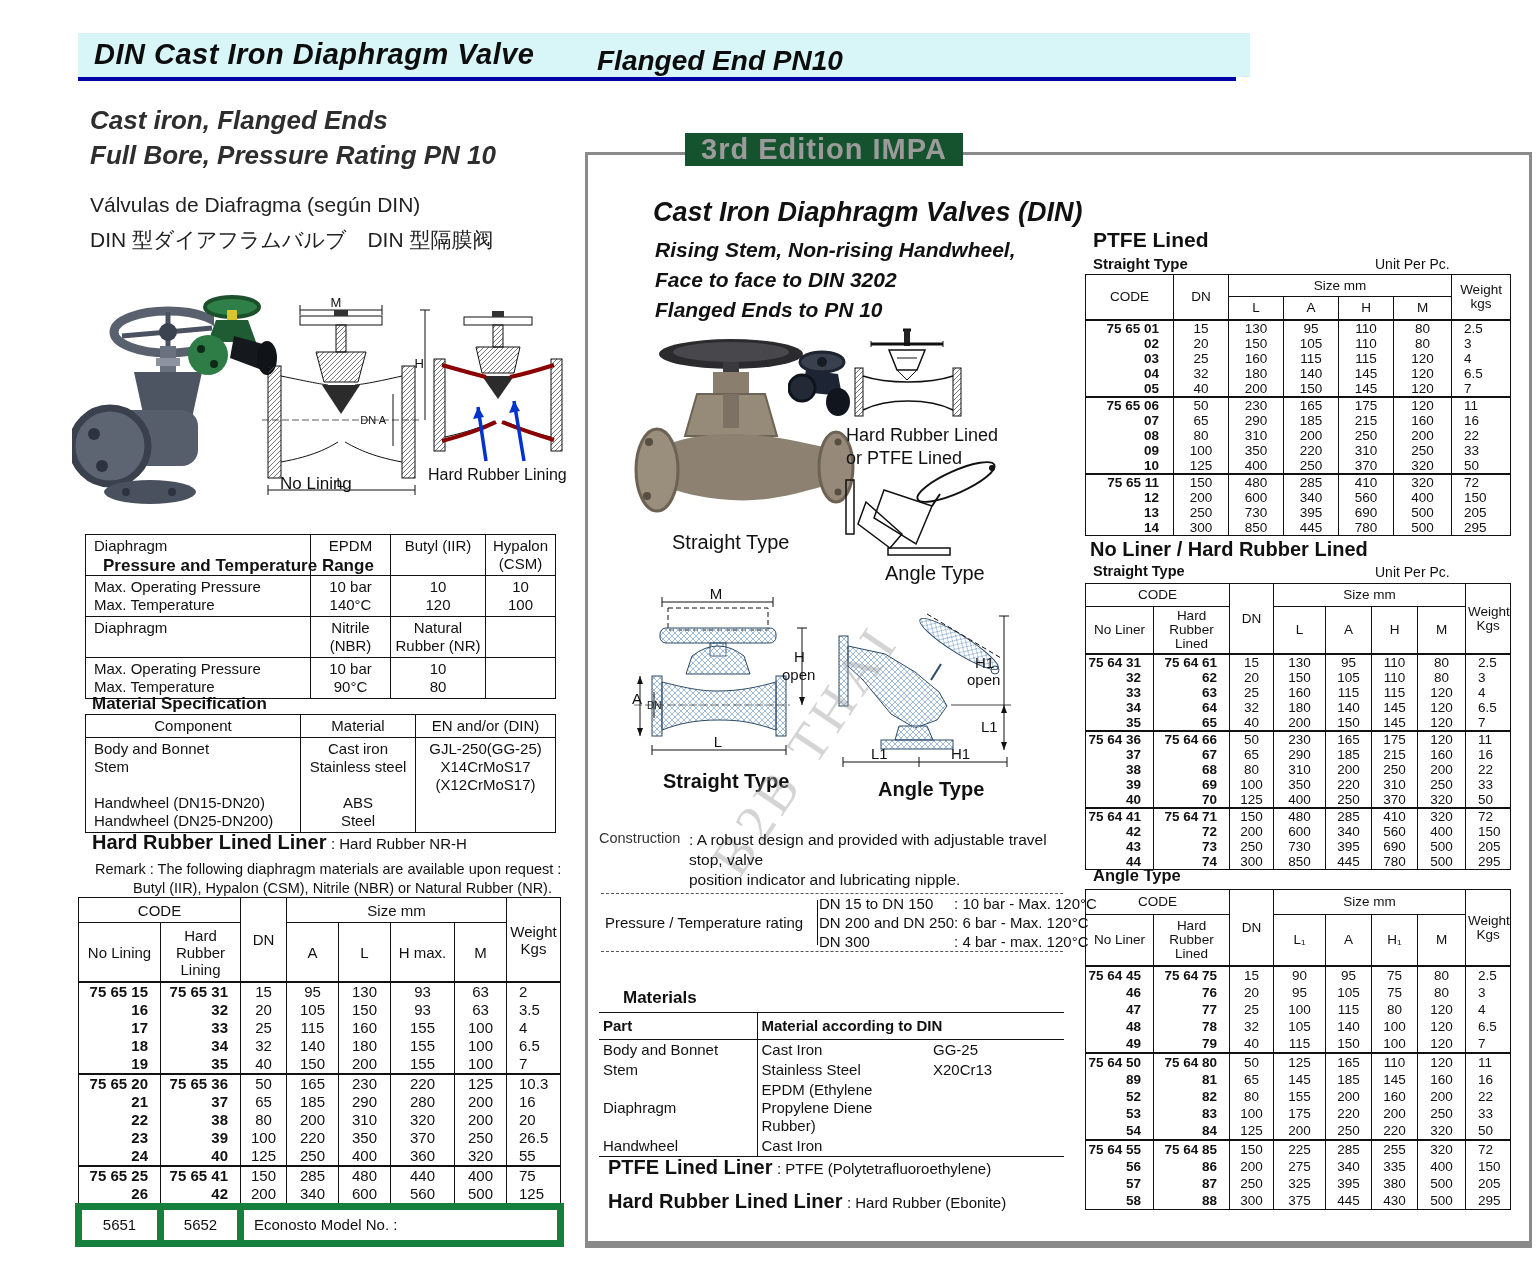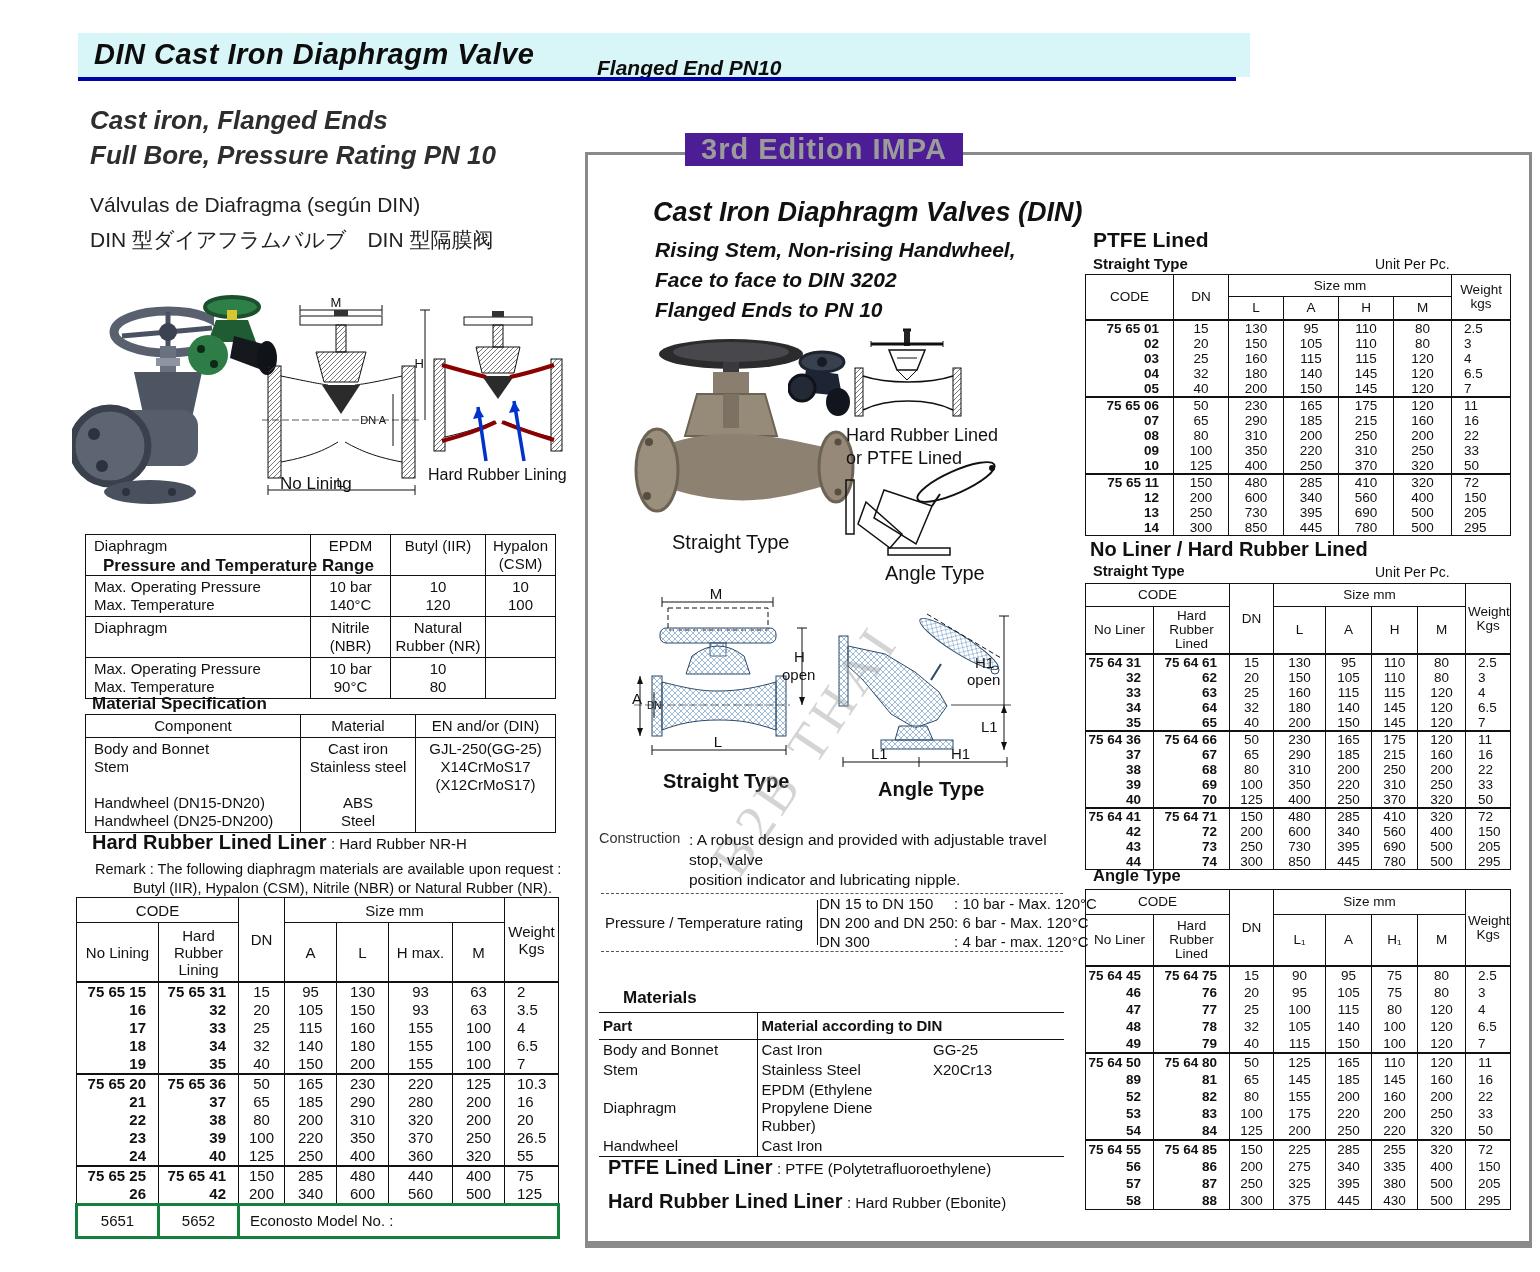--- a/index.html
+++ b/index.html
@@ -23,21 +23,21 @@
   #angle-table tbody td{line-height:17px;font-size:13.5px}
   #code-table tbody td{line-height:18px;font-size:15px}
   #code-table{font-size:15px}
   #code-table thead th{font-size:15px;line-height:17px}
 
   #ptfe-table td:first-child{font-weight:bold;text-align:right;padding-right:14px}
   #nl-table td:nth-child(-n+2),#angle-table td:nth-child(-n+2),
   #code-table td:nth-child(-n+2){font-weight:bold;text-align:right;padding-right:12px}
   #ptfe-table td:last-child,#nl-table td:last-child,#angle-table td:last-child,
   #code-table td:last-child{text-align:left;padding-left:12px}
-  #code-table tbody.foot td{font-weight:normal;text-align:center;padding:6px 2px;border:3px solid #15803d}
+  #code-table tbody.foot td{font-weight:normal;text-align:center;padding:6px 2px;border:7px solid #15803d}
   #code-table tbody.foot td.lft{text-align:left;padding-left:10px;font-size:15px}
 
   
   .t2{font-size:15px;width:100%}
   .t2 th,.t2 td{border:1.2px solid #111;text-align:center;white-space:pre-line;
                 padding:2px 3px;font-weight:normal;line-height:18px}
   .t2 td:first-child{text-align:left;padding-left:8px}
   .t2 td{vertical-align:top}
 
   
@@ -51,21 +51,21 @@
 
   svg text{font-family:"Liberation Sans",sans-serif;fill:#111}
 </style>
 </head>
 <body>
 
 <div id="page">
 
   <div class="abs" style="left:78px;top:33px;width:1172px;height:44px;background:#d8f5f8;"></div>
   <div class="abs bi" style="left:94px;top:38px;font-size:29px;letter-spacing:.5px;color:#0d0d0d;">DIN Cast Iron Diaphragm Valve</div>
-  <div class="abs bi" style="left:597px;top:56px;font-size:21px;color:#0d0d0d;">Flanged End   PN10</div>
+  <div class="abs bi" style="left:597px;top:45px;font-size:28px;color:#0d0d0d;">Flanged End   PN10</div>
   <div class="abs" style="left:78px;top:77px;width:1158px;height:4px;background:#0202a8;"></div>
 
   <div class="abs bi" style="left:90px;top:105px;font-size:26px;color:#2e2e2e;">Cast iron, Flanged Ends</div>
   <div class="abs bi" style="left:90px;top:140px;font-size:26px;color:#2e2e2e;">Full Bore, Pressure Rating PN 10</div>
   <div class="abs" style="left:90px;top:193px;font-size:21px;color:#222;">Válvulas de Diafragma (según DIN)</div>
   <div class="abs" style="left:90px;top:226px;font-size:21px;color:#222;">DIN 型ダイアフラムバルブ　DIN 型隔膜阀</div>
 
   <svg class="abs" style="left:72px;top:296px" width="142" height="210" viewBox="0 0 142 210">
     <ellipse cx="96" cy="36" rx="54" ry="21" fill="none" stroke="#59606e" stroke-width="9"></ellipse>
     <line x1="50" y1="40" x2="96" y2="36" stroke="#4a5160" stroke-width="5"></line>
@@ -397,21 +397,21 @@
         <tr>
           <td>5651</td>
           <td>5652</td>
           <td colspan="6" class="lft">Econosto Model No. :</td>
         </tr>
       </tbody>
     </table>
   </div>
 
   <div class="abs" style="left:585px;top:152px;width:941px;height:1086px;border:3px solid #8a8a8a;border-bottom-width:7px;"></div>
-  <div class="abs b" style="left:685px;top:133px;font-size:29px;color:#9b9b9b;background:#4c1d95;padding:0 16px;letter-spacing:1px;">3rd Edition IMPA</div>
+  <div class="abs b" style="left:685px;top:133px;font-size:29px;color:#9b9b9b;background:#14532d;padding:0 16px;letter-spacing:1px;">3rd Edition IMPA</div>
 
   <div class="abs bi" style="left:653px;top:197px;font-size:27px;">Cast Iron Diaphragm Valves (DIN)</div>
   <div class="abs bi" style="left:655px;top:238px;font-size:21px;">Rising Stem, Non-rising Handwheel,</div>
   <div class="abs bi" style="left:655px;top:268px;font-size:21px;">Face to face to DIN 3202</div>
   <div class="abs bi" style="left:655px;top:298px;font-size:21px;">Flanged Ends to PN 10</div>
 
   <svg class="abs" style="left:633px;top:332px" width="225" height="198" viewBox="0 0 225 198">
     <ellipse cx="98" cy="22" rx="72" ry="15" fill="#2b2b2e"></ellipse>
     <ellipse cx="98" cy="20" rx="58" ry="10" fill="#47474c"></ellipse>
     <rect x="90" y="30" width="16" height="14" fill="#3a3a3e"></rect>

